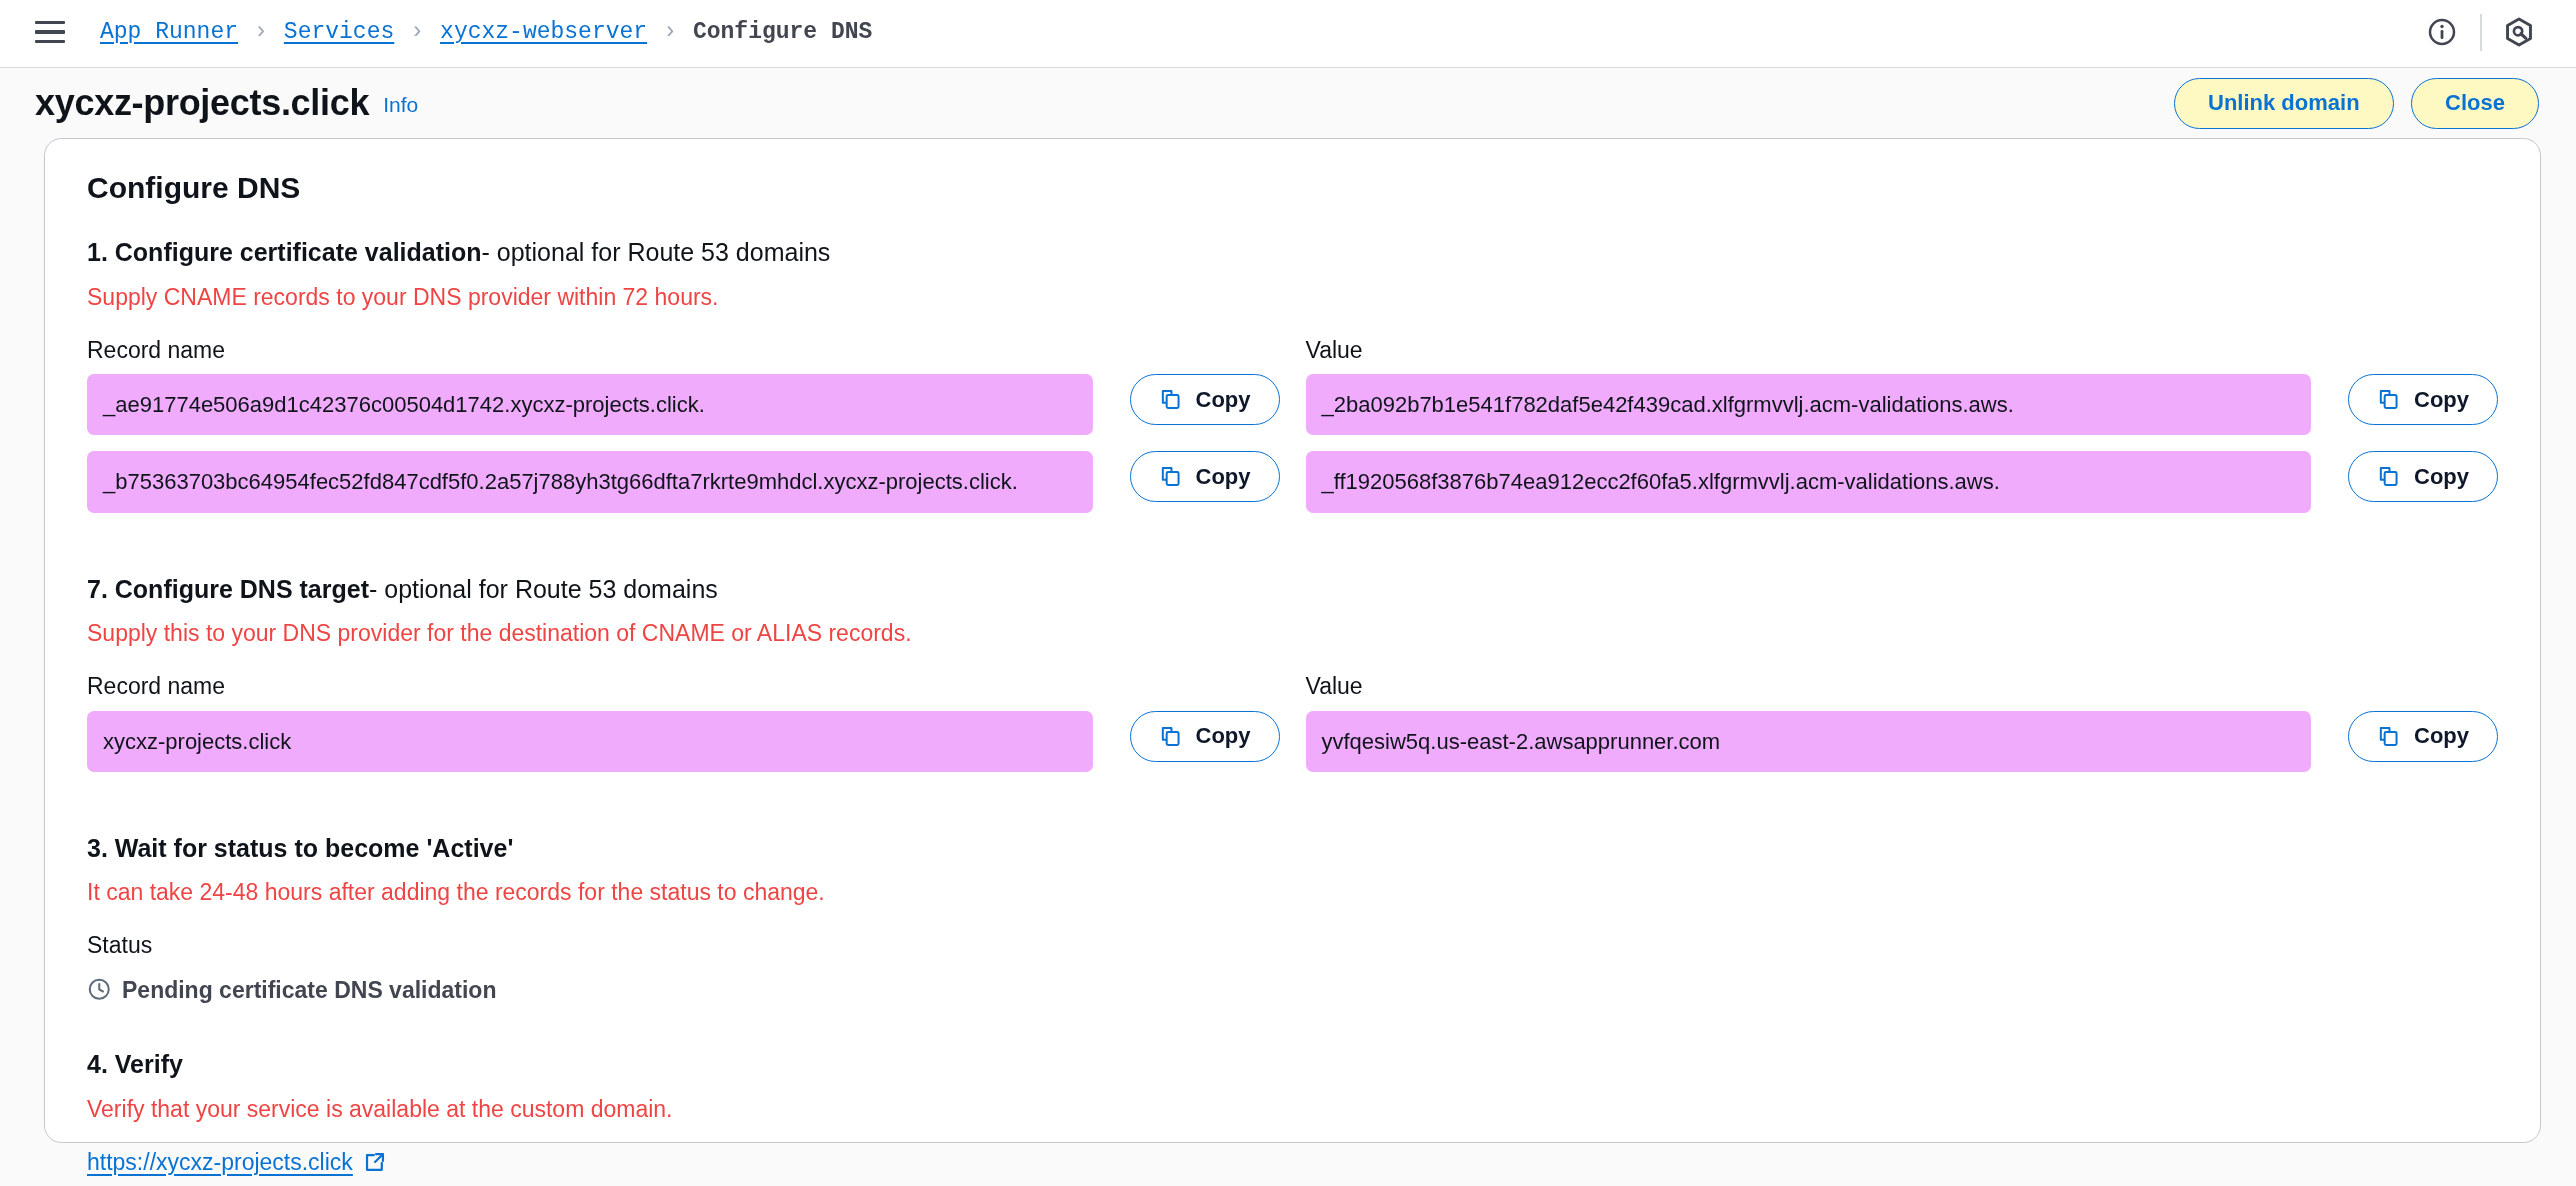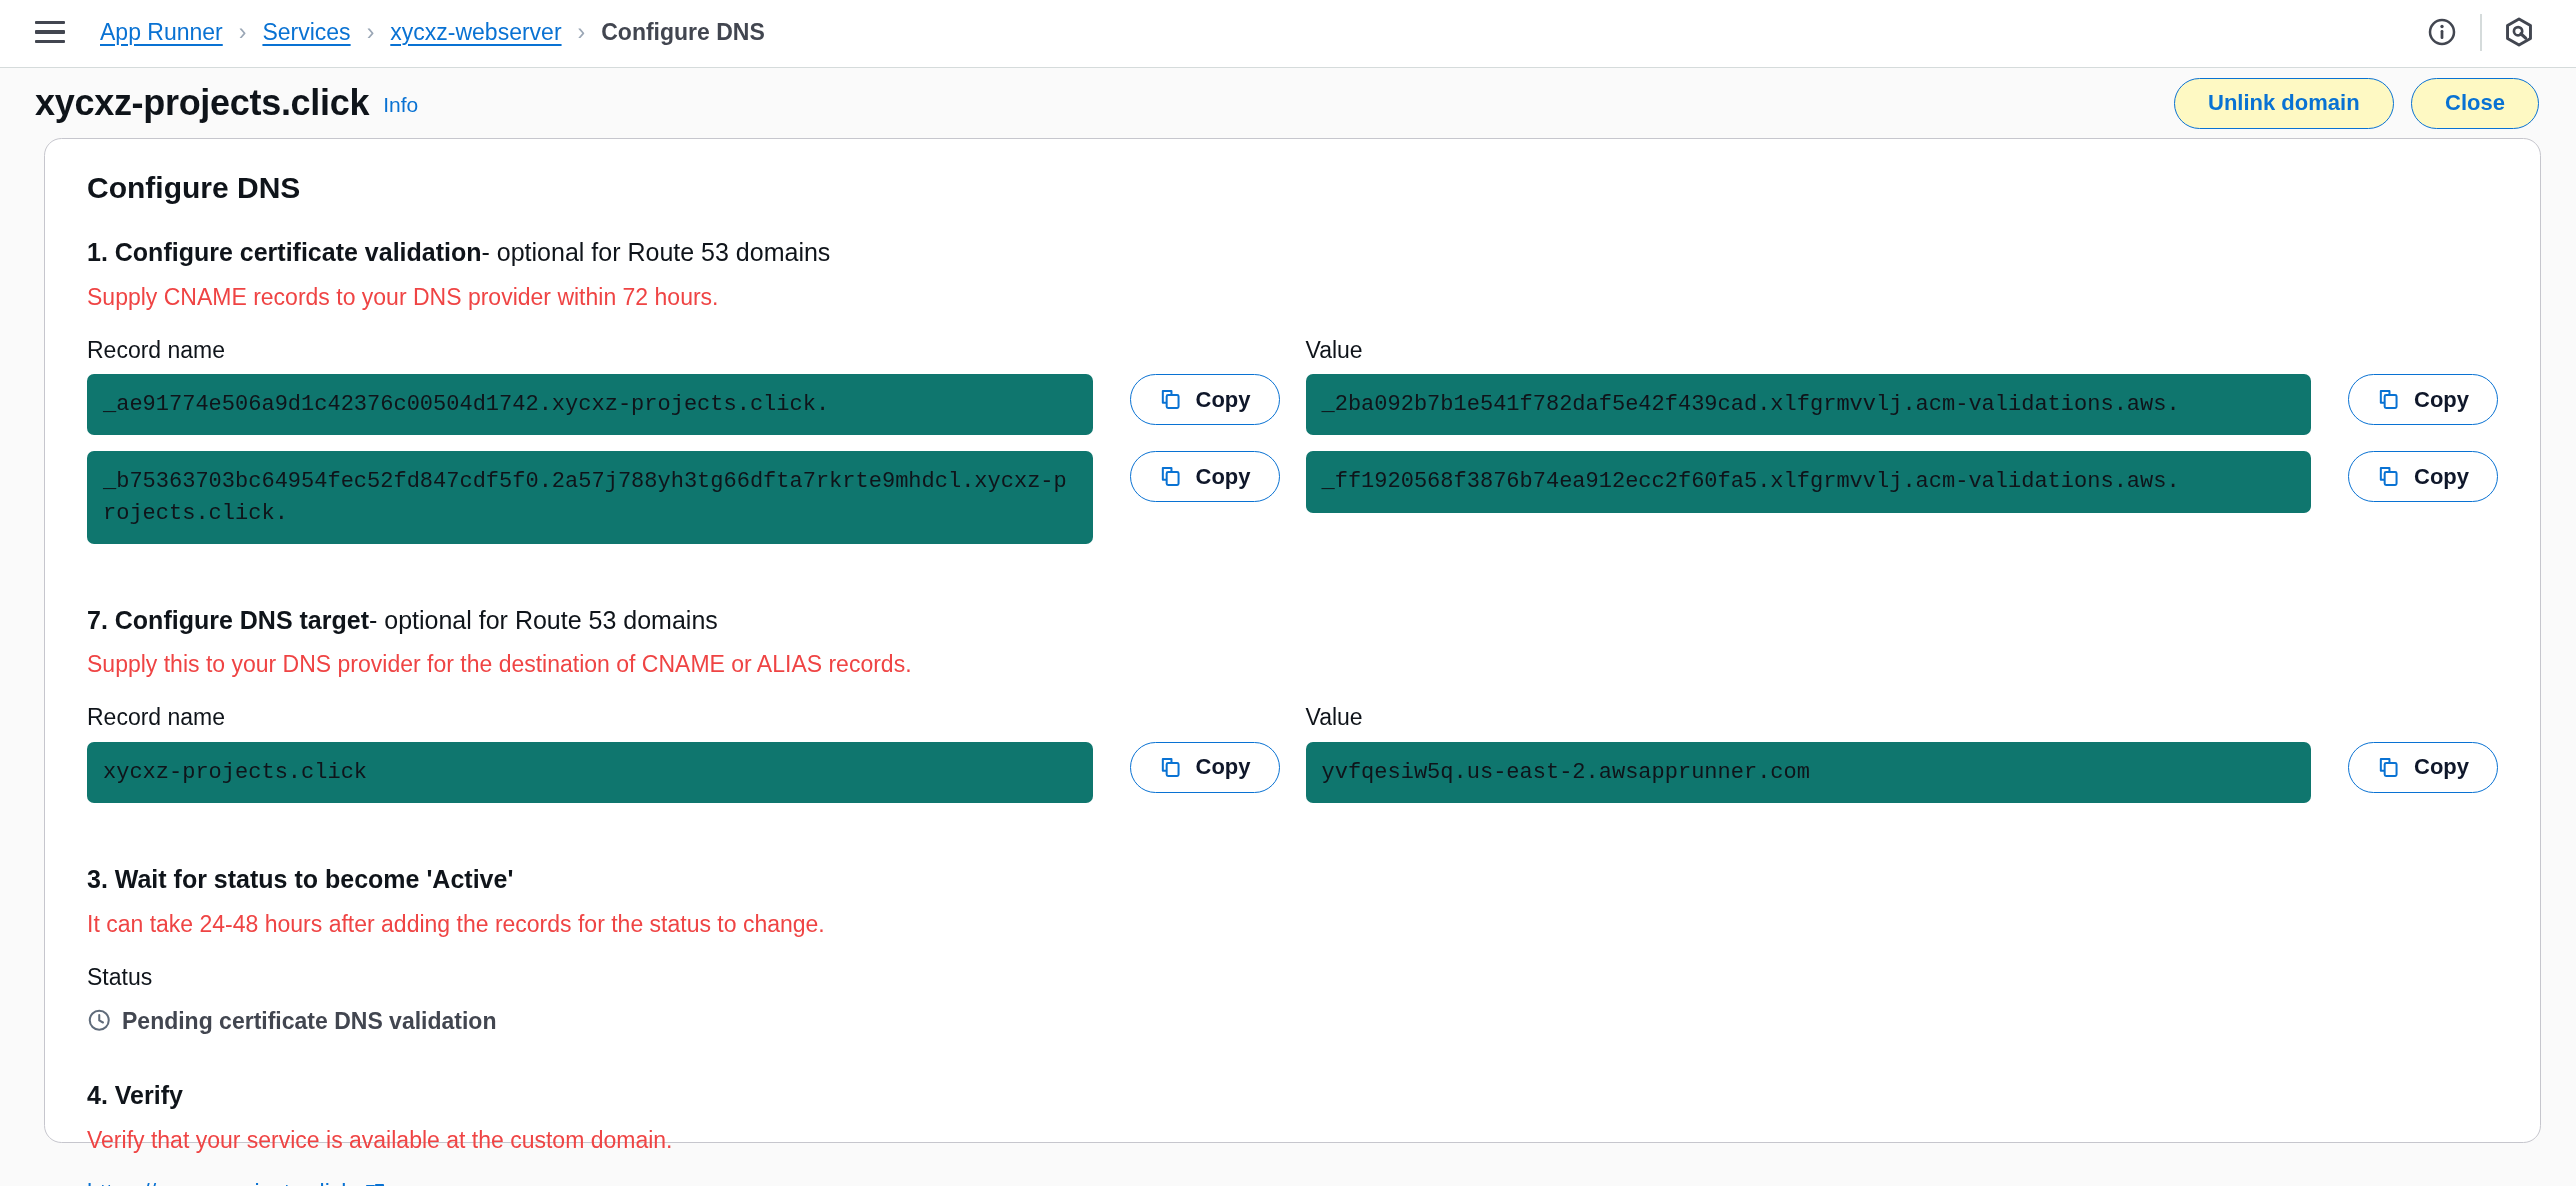--- a/index.html
+++ b/index.html
@@ -13,20 +13,21 @@
   }
 
   
   .topbar {
     height: 68px;
     background: #ffffff;
     border-bottom: 0.9px solid #d5dbdb;
     display: flex;
     align-items: center;
     padding: 0 30px 3px 35px;
+    font-family: Liberation Mono, monospace;
   }
 
   .hamburger {
     width: 30px; height: 26px;
     display: flex; flex-direction: column;
     justify-content: center; gap: 6.1px;
     cursor: pointer;
     margin-right: 35px;
   }
   .hamburger span {
@@ -167,24 +168,24 @@
     margin-bottom: 10.5px;
   }
 
   .row {
     display: flex;
     align-items: flex-start;
     margin-bottom: 16px;
   }
   .field-box {
     flex: 1;
-    background: #0f766e;
+    background: #f0abfc;
     border-radius: 7px;
     padding: 15px 16px;
-    font-family: Liberation Mono, monospace;
+    font-family: Liberation Sans, sans-serif;
     font-size: 22px;
     color: #0f141a;
     line-height: 1.42;
     word-break: break-all;
     min-height: 54px;
   }
 
   .copy-btn {
     flex: none;
     margin-left: 37px;

